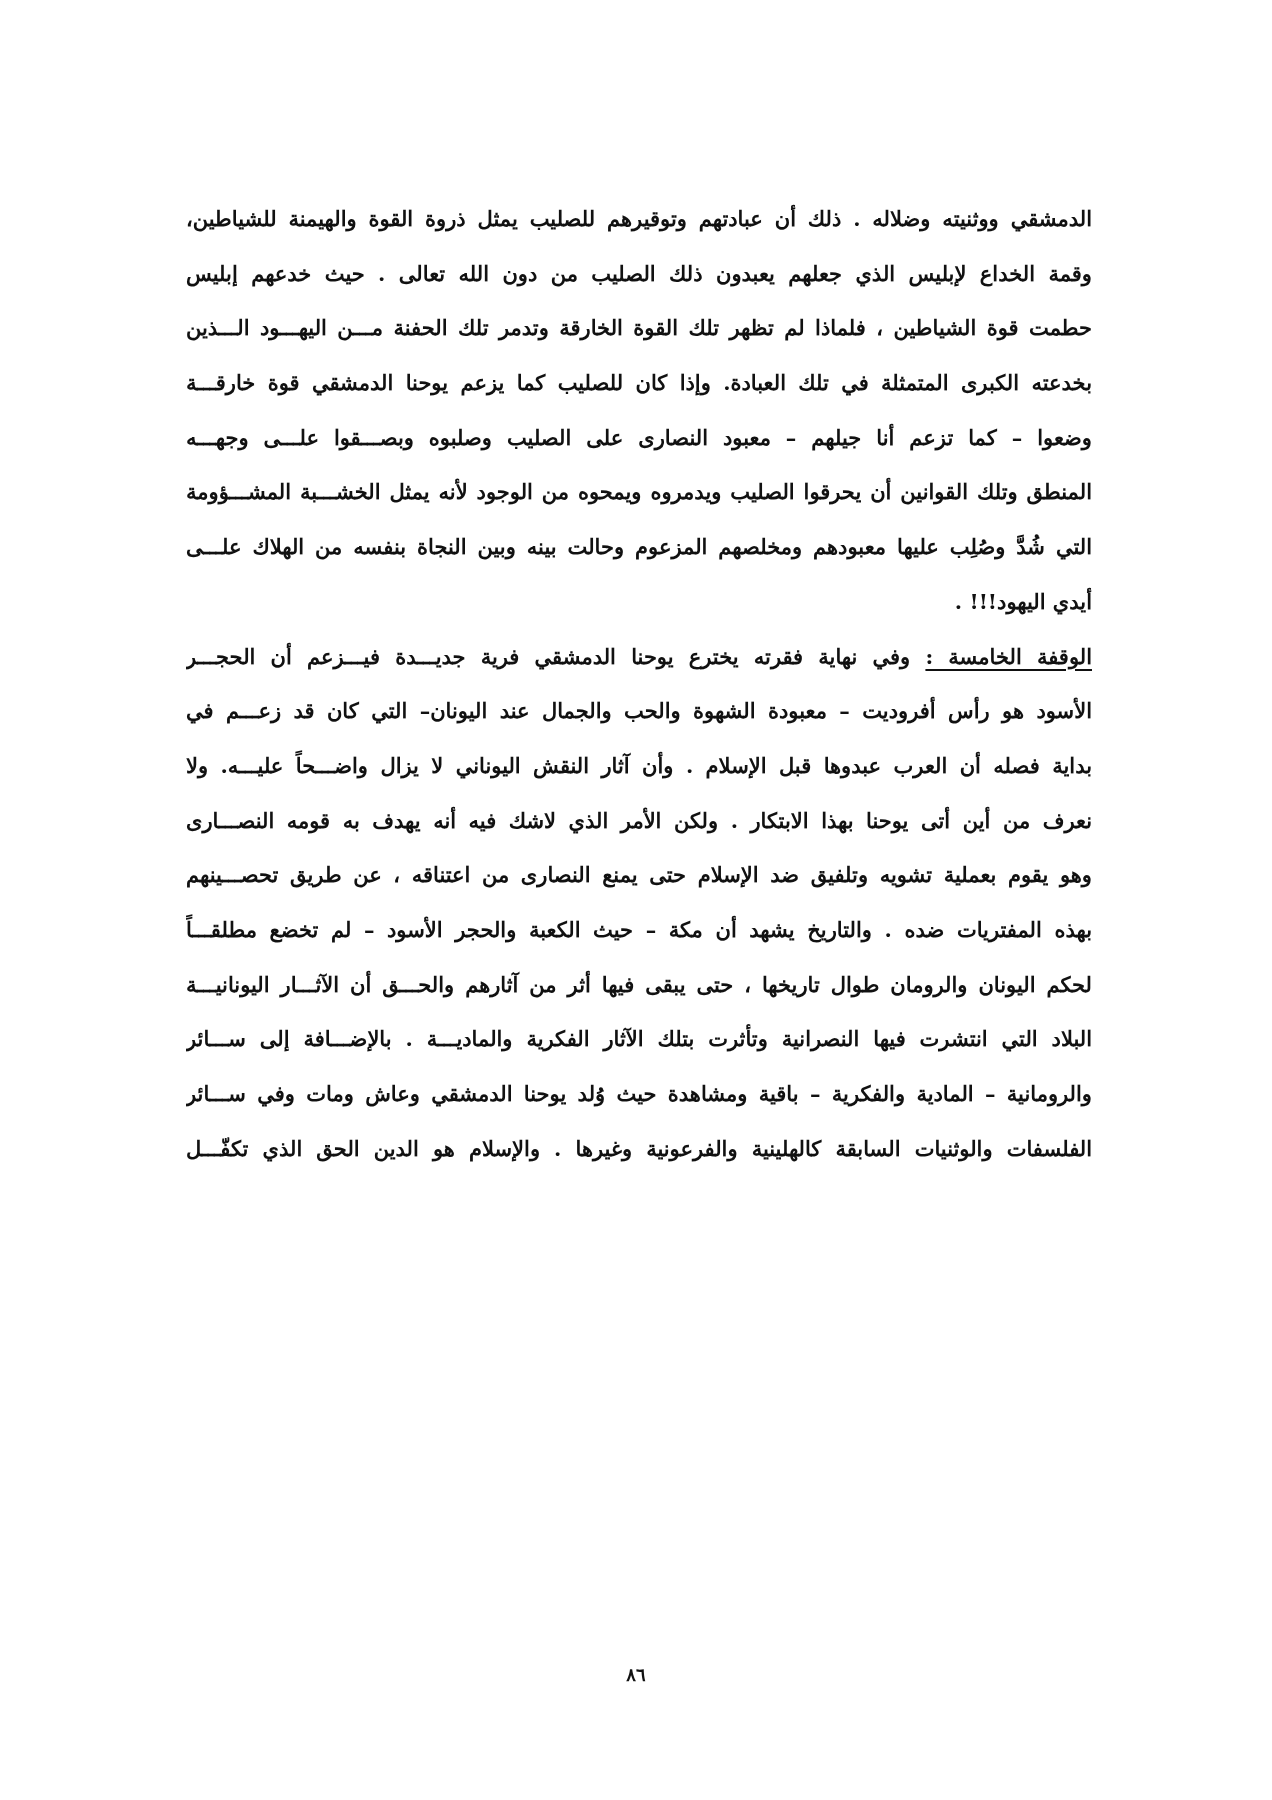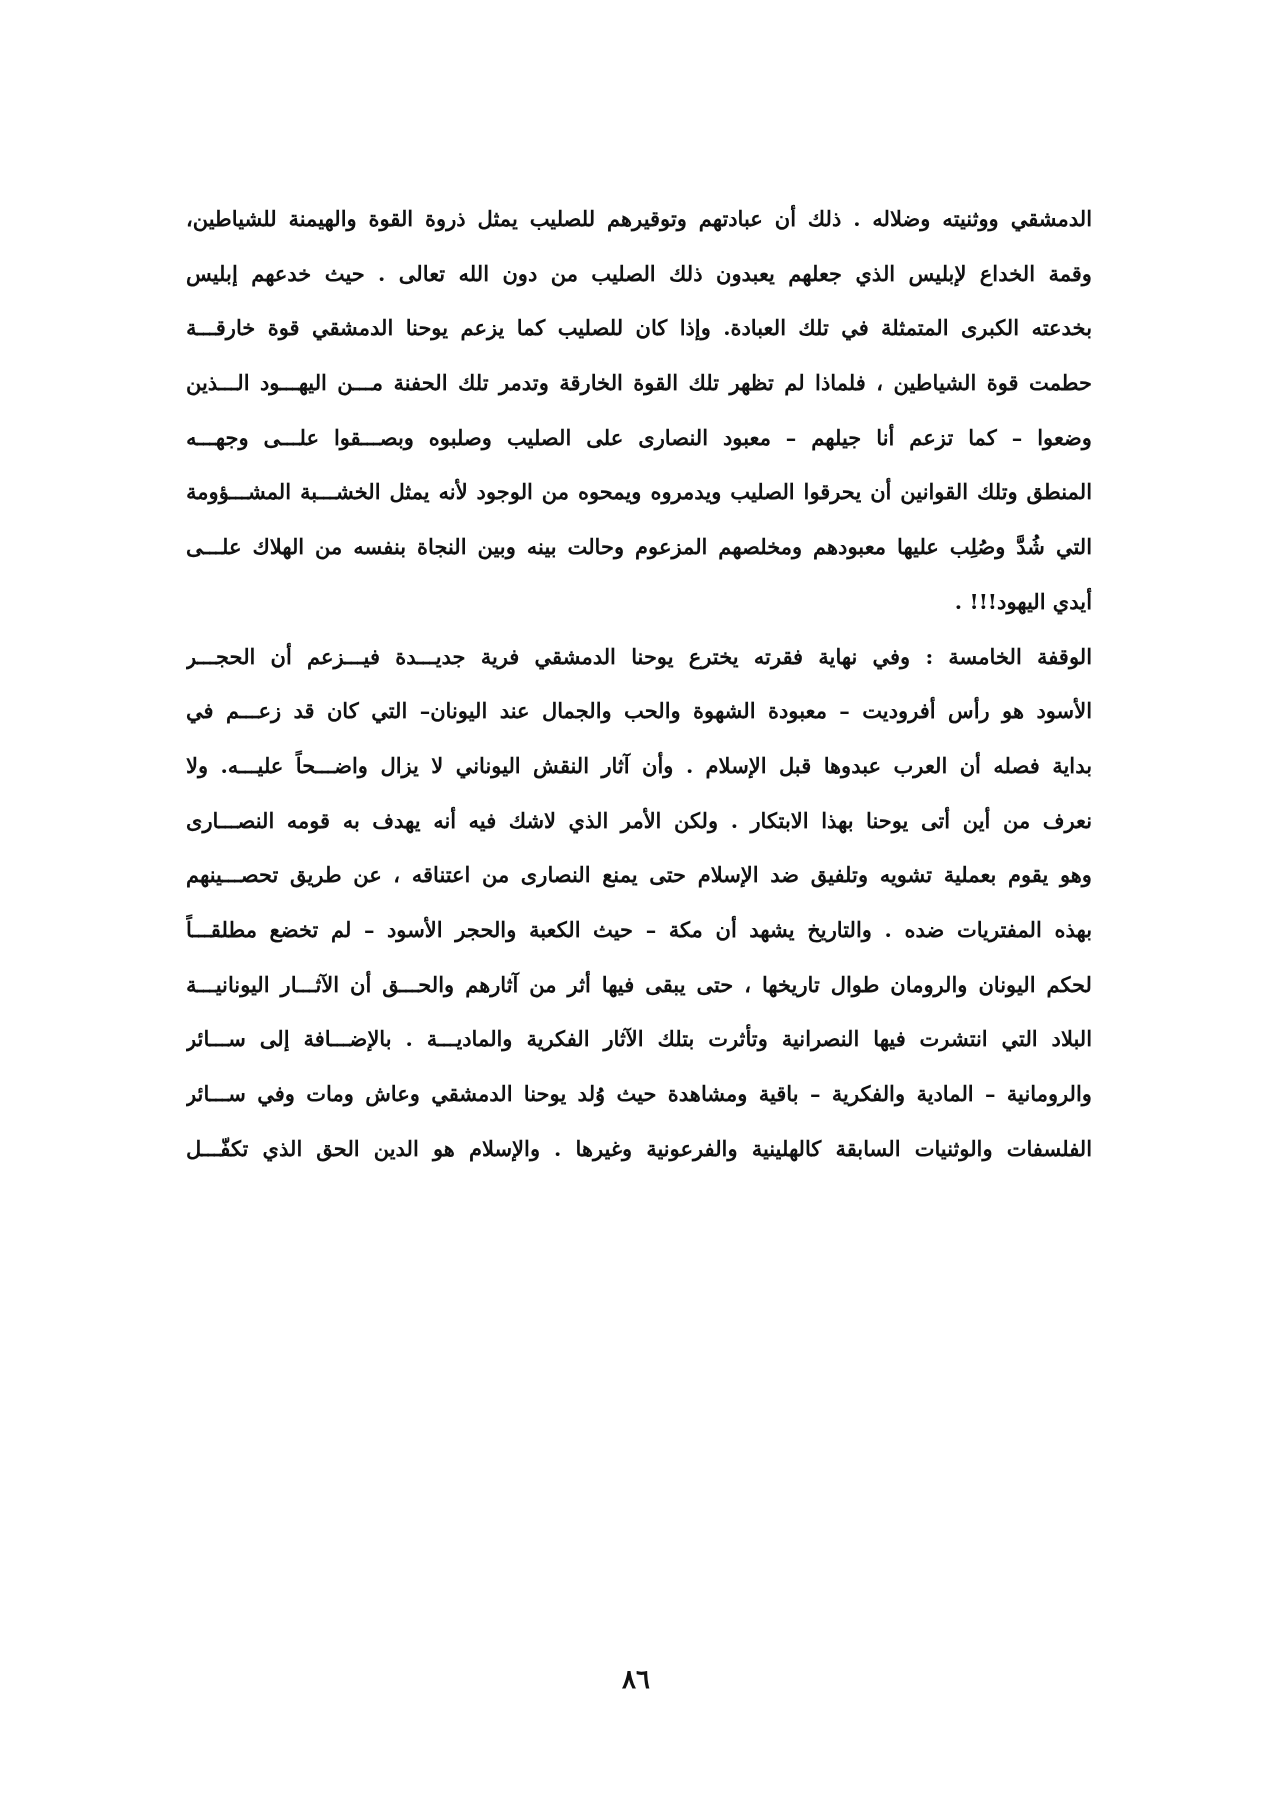--- a/index.html
+++ b/index.html
@@ -37,45 +37,46 @@
       font-weight: bold;
       white-space: nowrap;
       text-align: justify;
       text-align-last: justify;
       overflow: hidden;
     }
     .line.last-line {
       text-align-last: right;
     }
     .heading {
+      text-decoration: underline;
       text-underline-offset: 5px;
       text-decoration-thickness: 2px;
     }
     .page-number {
       position: absolute;
       left: 0;
       width: 1272px;
       top: 1664px;
       text-align: center;
-      font-size: 26px;
+      font-size: 18px;
       font-weight: bold;
       direction: rtl;
     }
   </style>
 </head>
 <body>
 
 <div class="page">
   <div class="text-block">
 
     <div>
       <span class="line">الدمشقي ووثنيته وضلاله . ذلك أن عبادتهم وتوقيرهم للصليب يمثل ذروة القوة والهيمنة للشياطين،</span>
       <span class="line">وقمة الخداع لإبليس الذي جعلهم يعبدون ذلك الصليب من دون الله تعالى . حيث خدعهم إبليس</span>
+      <span class="line">حطمت قوة الشياطين ، فلماذا لم تظهر تلك القوة الخارقة وتدمر تلك الحفنة مـــن اليهـــود الـــذين</span>
       <span class="line">بخدعته الكبرى المتمثلة في تلك العبادة. وإذا كان للصليب كما يزعم يوحنا الدمشقي قوة خارقـــة</span>
-      <span class="line">حطمت قوة الشياطين ، فلماذا لم تظهر تلك القوة الخارقة وتدمر تلك الحفنة مـــن اليهـــود الـــذين</span>
       <span class="line">وضعوا – كما تزعم أنا جيلهم – معبود النصارى على الصليب وصلبوه وبصـــقوا علـــى وجهـــه</span>
       <span class="line">المنطق وتلك القوانين أن يحرقوا الصليب ويدمروه ويمحوه من الوجود لأنه يمثل الخشـــبة المشـــؤومة</span>
       <span class="line">التي شُدَّ وصُلِب عليها معبودهم ومخلصهم المزعوم وحالت بينه وبين النجاة بنفسه من الهلاك علـــى</span>
       <span class="line last-line">أيدي اليهود!!! .</span>
     </div>
 
     <div>
       <span class="line"><span class="heading">الوقفة الخامسة :</span><span> وفي نهاية فقرته يخترع يوحنا الدمشقي فرية جديـــدة فيـــزعم أن الحجـــر</span></span>
       <span class="line">الأسود هو رأس أفروديت – معبودة الشهوة والحب والجمال عند اليونان– التي كان قد زعـــم في</span>
       <span class="line">بداية فصله أن العرب عبدوها قبل الإسلام . وأن آثار النقش اليوناني لا يزال واضـــحاً عليـــه. ولا</span>

